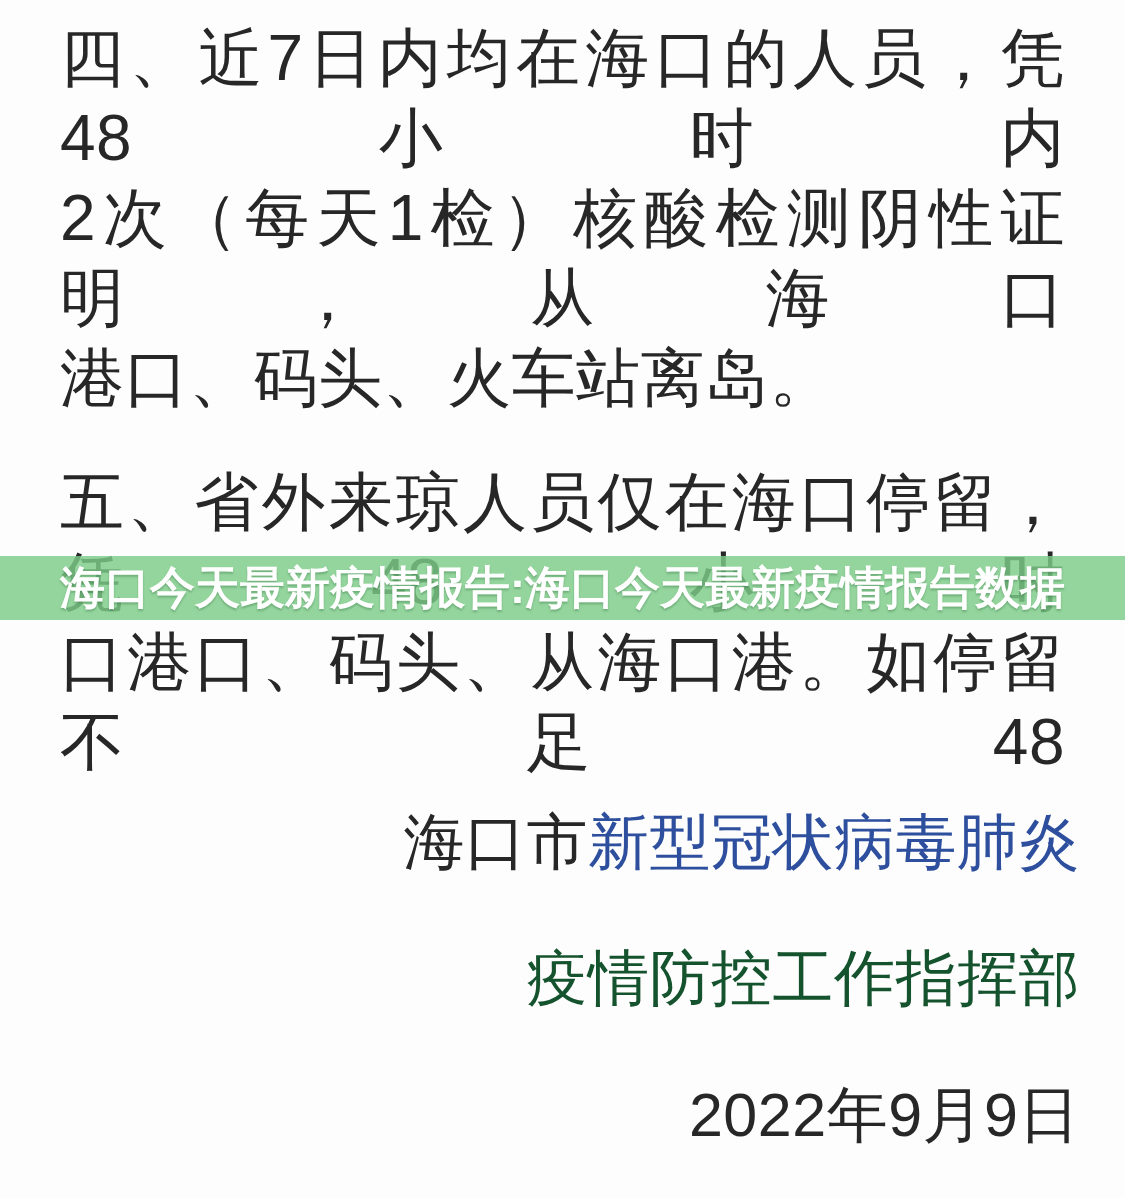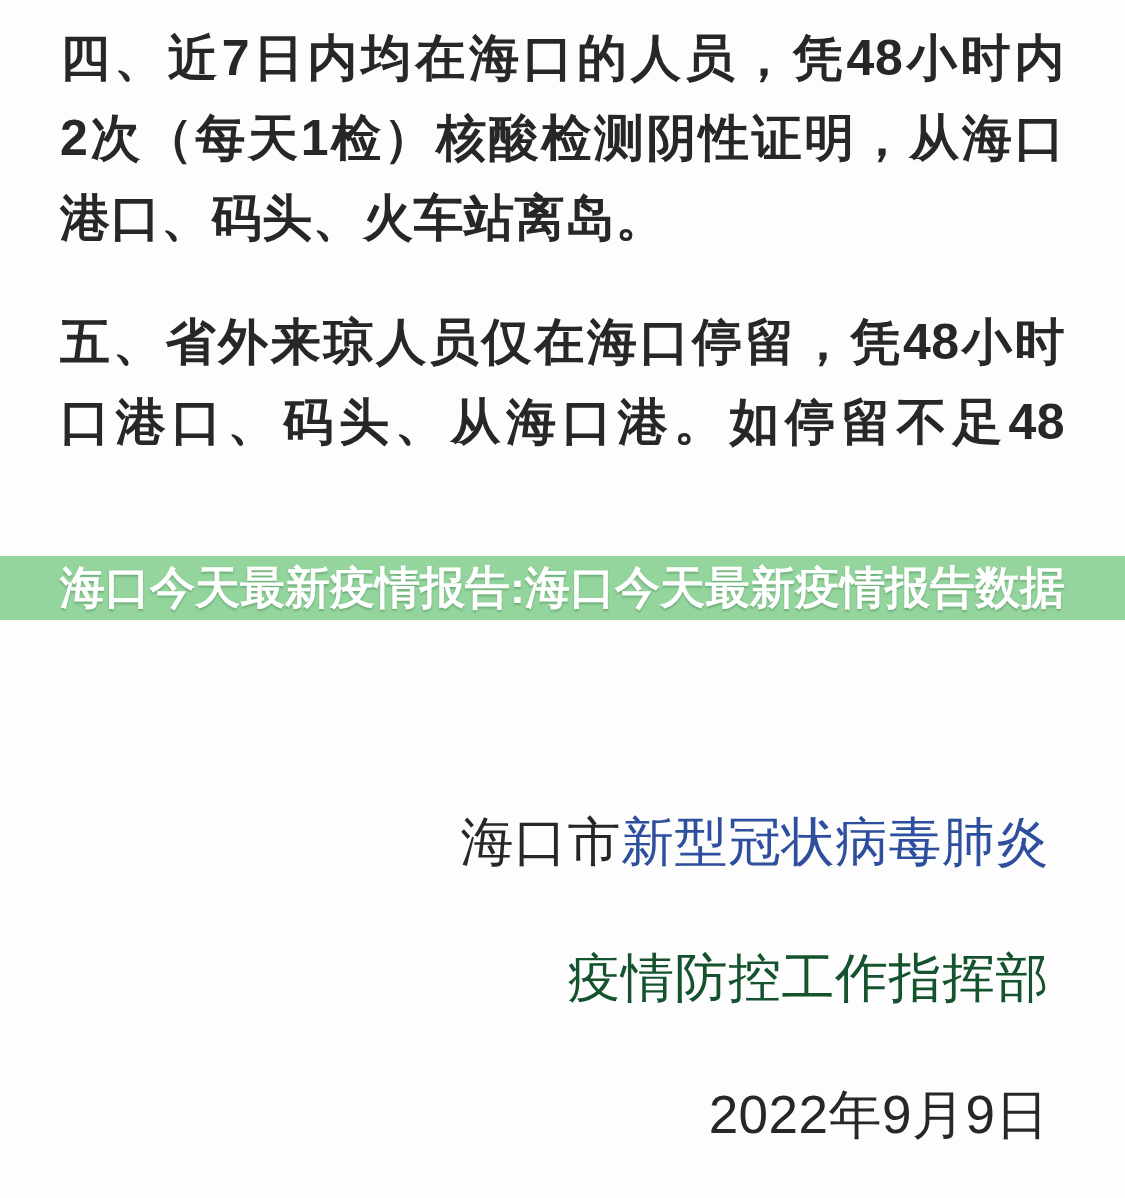--- a/index.html
+++ b/index.html
@@ -18,25 +18,25 @@
   }
   .doc {
     position: absolute;
     left: 60px;
     right: 60px;
     top: 18px;
   }
   .para { margin: 0; padding: 0; }
   .para-five { margin-top: 44px; }
   .line {
-    font-size: 50px;
+    font-size: 64px;
     line-height: 80px;
     color: #272727;
     letter-spacing: 0.5px;
-    font-weight: 700;
+    font-weight: 400;
   }
   .line.fill {
     text-align: justify;
     text-align-last: justify;
     text-justify: inter-character;
   }
   
   .banner {
     position: absolute;
     left: 0;
@@ -53,22 +53,22 @@
     font-size: 45px;
     font-weight: 700;
     color: #ffffff;
     white-space: nowrap;
     letter-spacing: 0px;
     text-shadow: 0 2px 2px rgba(45, 110, 60, 0.35);
   }
   
   .sig {
     position: absolute;
-    right: 76px;
-    font-size: 53px;
+    right: 45px;
+    font-size: 61px;
     line-height: 80px;
     color: #272727;
     letter-spacing: 0.5px;
     white-space: nowrap;
     text-align: right;
   }
   .sig-issuer { top: 802px; }
   .sig-dept   { top: 938px; }
   .sig-date   { top: 1075px; }
   .disease-highlight { color: #2d4f9e; }

